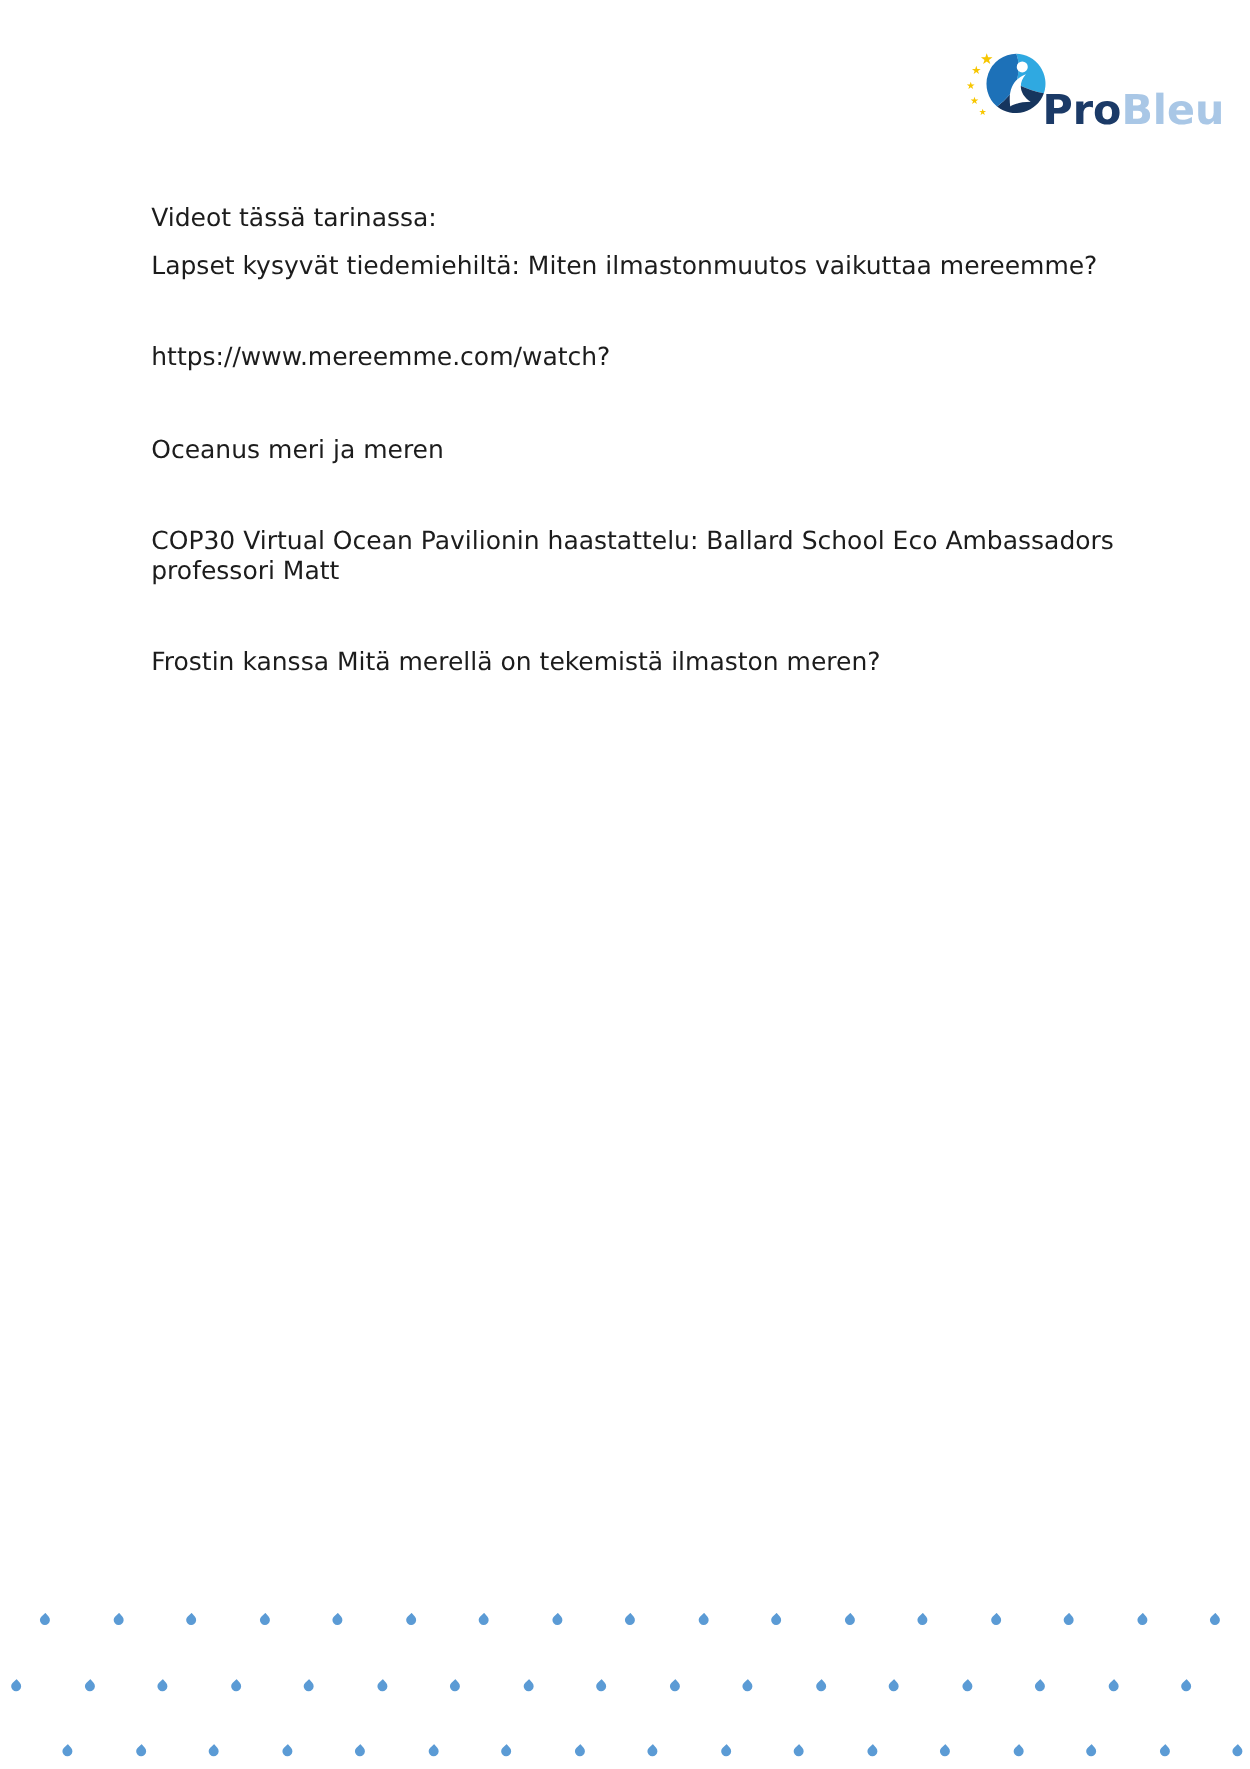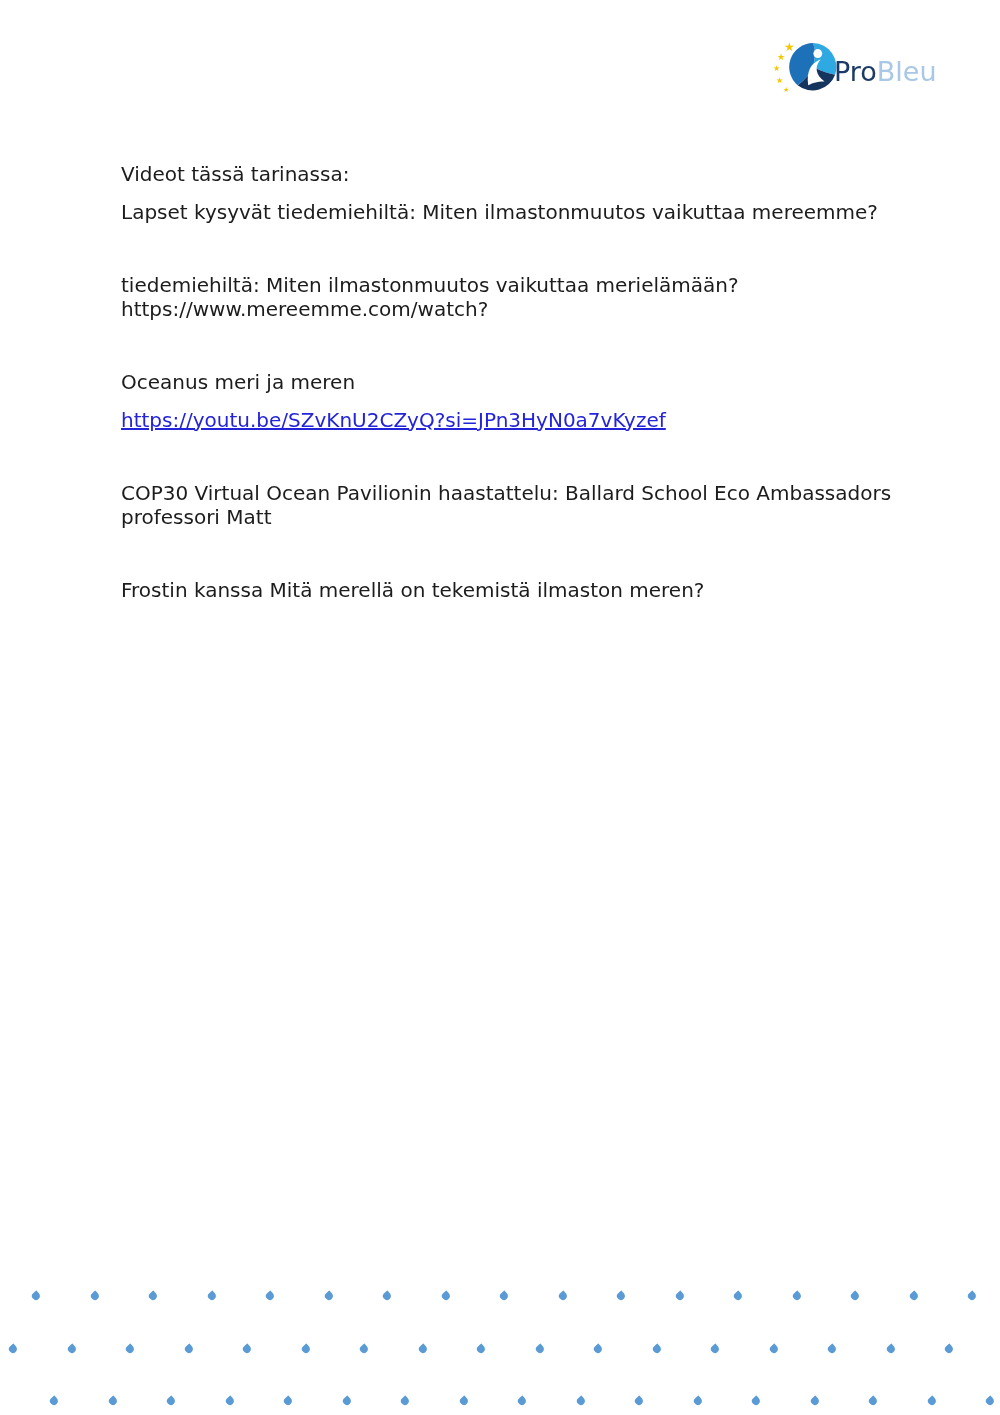--- a/index.html
+++ b/index.html
@@ -18,22 +18,22 @@
     width: 150px; height: 54px;
   }
   .logo-icon { position: absolute; left: 16px; top: 2px; width: 50px; height: 50px; }
   .logo-star { position: absolute; color: var(--star-color, #f7c600); line-height: 1; }
   .logo-star.s1 { left: 12px; top: 1px;  font-size: 12px; }
   .logo-star.s2 { left: 5px;  top: 13px; font-size: 9px; }
   .logo-star.s3 { left: 1px;  top: 25px; font-size: 8px; }
   .logo-star.s4 { left: 4px;  top: 37px; font-size: 8px; }
   .logo-star.s5 { left: 11px; top: 47px; font-size: 7px; }
   .logo-text {
-    position: absolute; left: 62px; top: 16px;
-    font-size: 27px; font-weight: normal; letter-spacing: 0;
+    position: absolute; left: 62px; top: 28px;
+    font-size: 33px; font-weight: bold; letter-spacing: 0;
     white-space: nowrap;
   }
   .logo-text .pro  { color: var(--pro-color, #1b3a67); }
   .logo-text .bleu { color: var(--bleu-color, #a9c7e6); }
 
   
   .content {
     position: absolute; left: 121px; top: 163px; width: 740px;
     color: #1c1c1c;
   }
@@ -85,29 +85,25 @@
     </div>
   </div>
 
   <div class="content">
 
     <p class="para">Videot tässä tarinassa:</p>
 
     <p class="para">Lapset kysyvät tiedemiehiltä: Miten ilmastonmuutos vaikuttaa mereemme?</p>
 
     <p class="para sec">
-      <span class="line">tiedemiehiltä: Miten ilmastonmuutos vaikuttaa merielämään?</span>
       <span class="line">https://www.mereemme.com/watch?</span>
     </p>
 
     <p class="para sec">Oceanus meri ja meren</p>
 
-    <p class="para">
-      <a class="doc-link" href="#">https://youtu.be/SZvKnU2CZyQ?si=JPn3HyN0a7vKyzef</a>
-    </p>
 
     <p class="para sec">
       <span class="line">COP30 Virtual Ocean Pavilionin haastattelu: Ballard School Eco Ambassadors</span>
       <span class="line">professori Matt</span>
     </p>
 
     <p class="para sec">Frostin kanssa Mitä merellä on tekemistä ilmaston meren?</p>
 
   </div>
 

